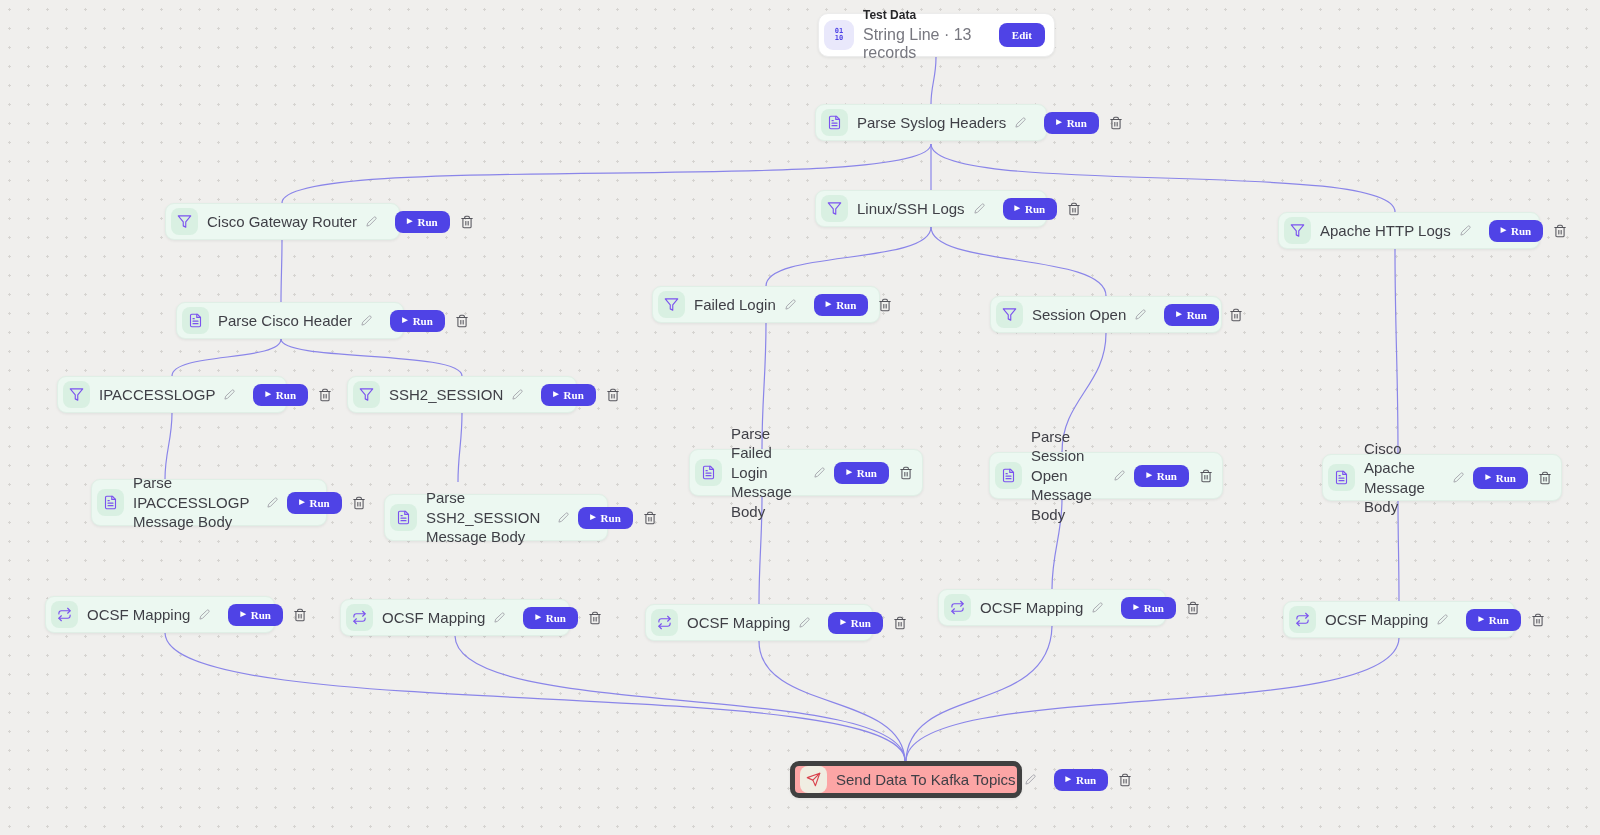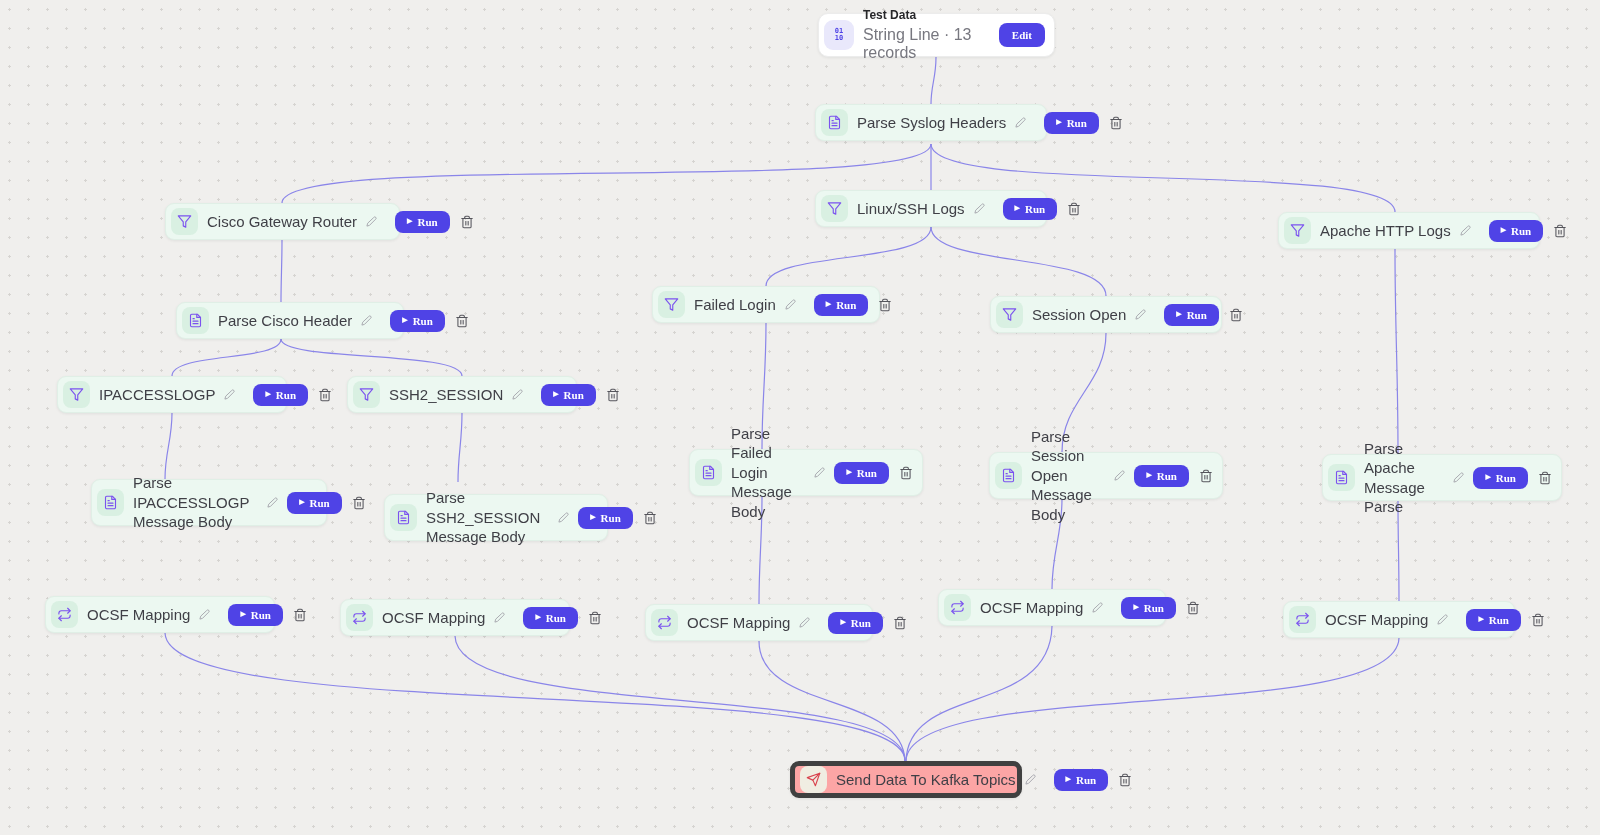--- a/index.html
+++ b/index.html
@@ -438,21 +438,21 @@
       </svg>
     </span>
 </div>
 
 <div class="node two" style="left:1278px;top:454px;width:240px">
   <span class="chip">
       <svg class="ic">
         <use href="#i-doc"></use>
       </svg>
     </span>
-  <span class="t">Parse Apache Message Parse</span>
+  <span class="t">Cisco Apache Message Body</span>
   <span class="sp"></span>
   <span class="pencil">
       <svg class="ic">
         <use href="#i-pencil"></use>
       </svg>
     </span>
   <button class="run">
       <span class="play">▶</span>
       <span>Run</span>
     </button>

